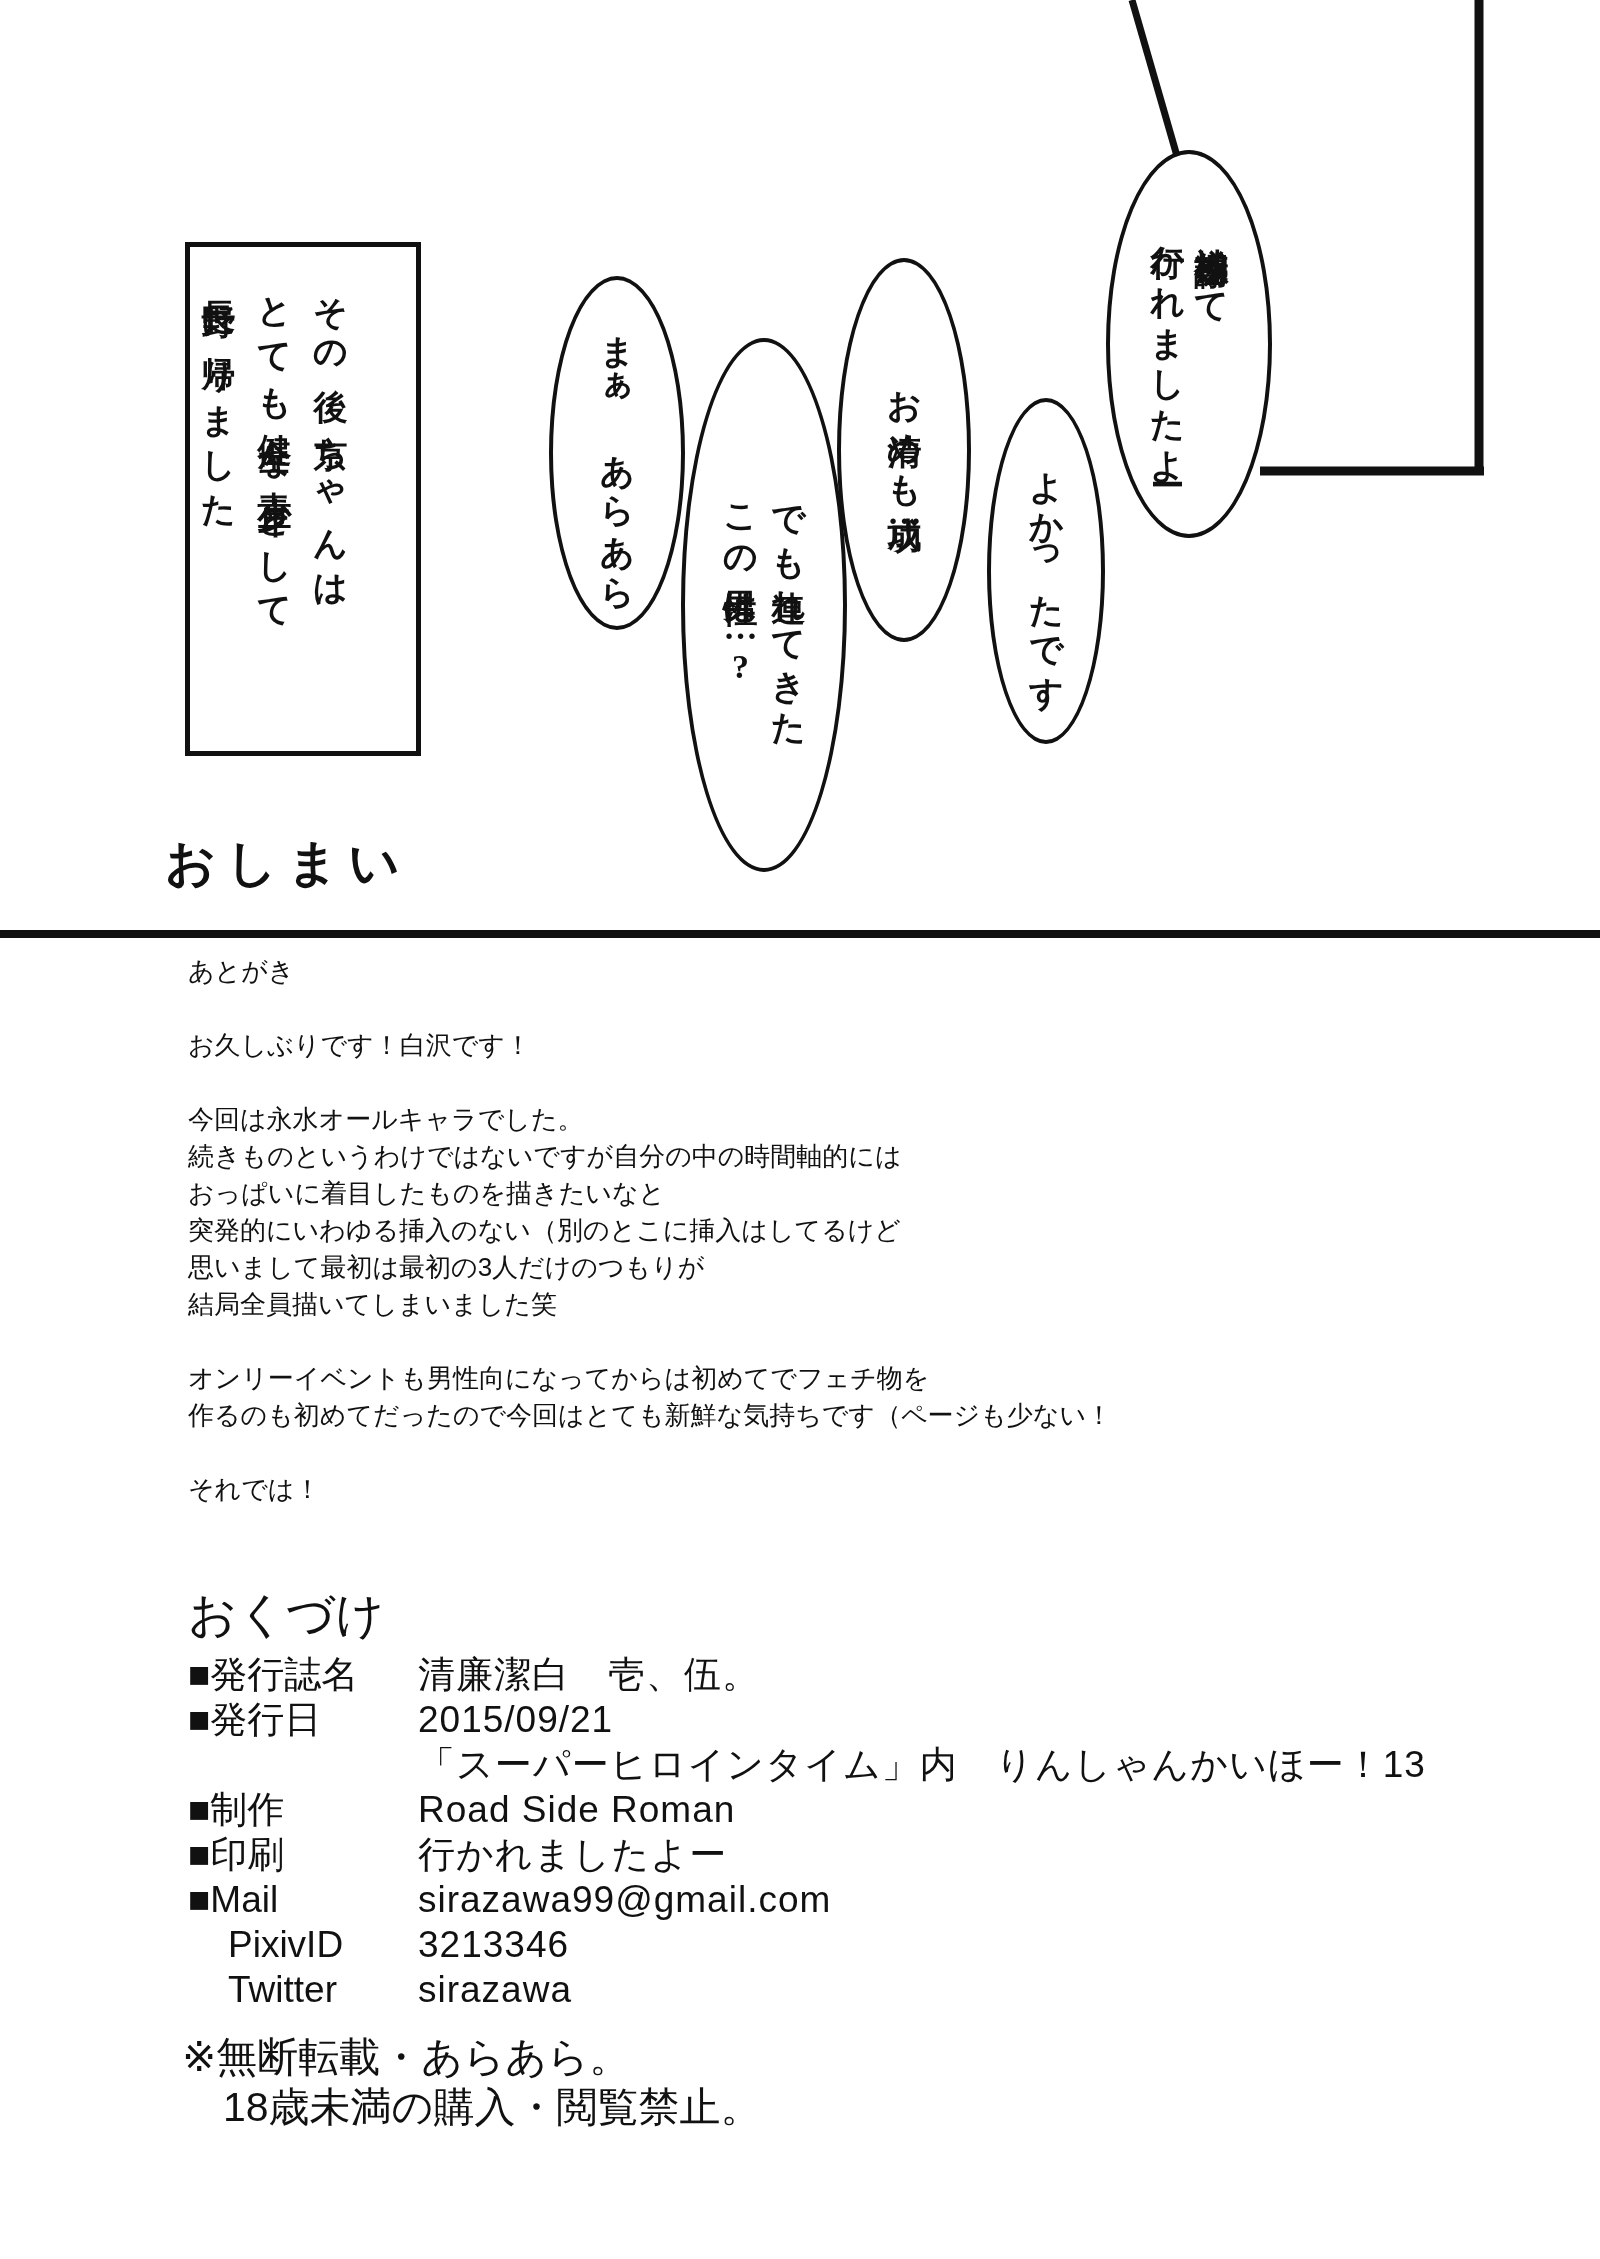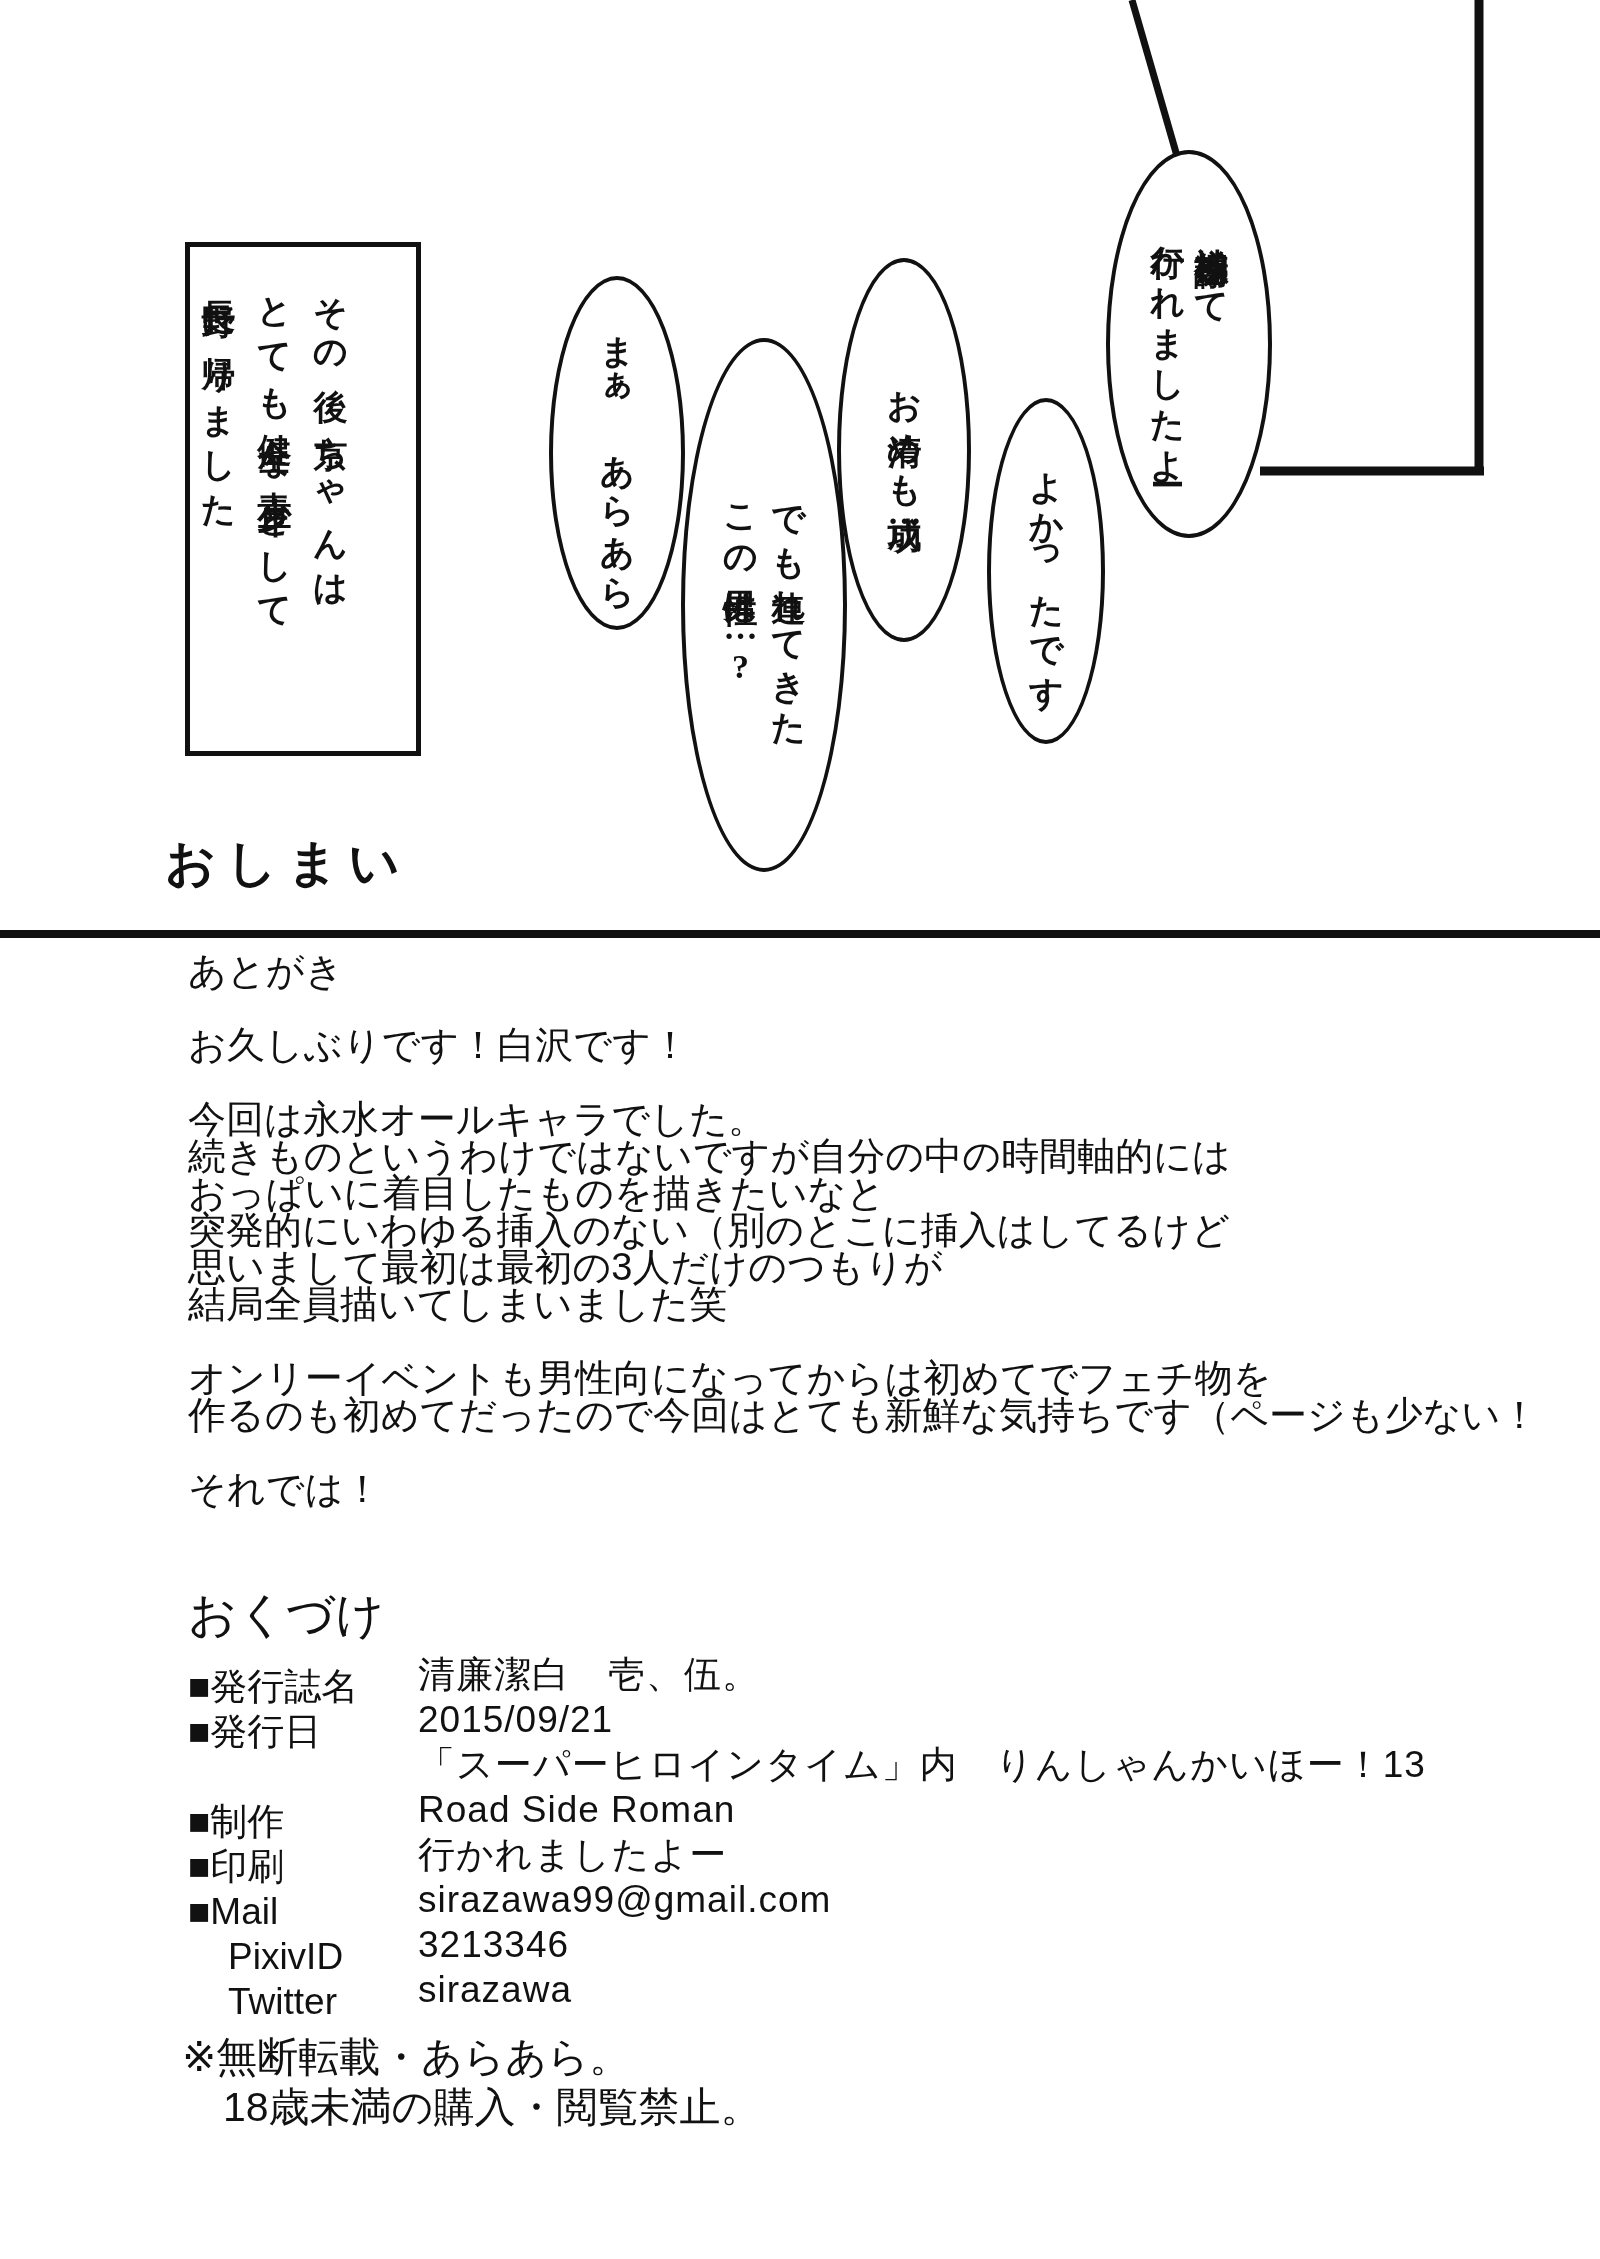--- a/index.html
+++ b/index.html
@@ -39,30 +39,30 @@
   .bubble-yokatta{left:987px;top:398px;width:118px;height:346px;}
   .bubble-kamisama{left:1106px;top:150px;width:166px;height:388px;}
   .bubble-kamisama .bubble-text{line-height:44px;}
   .end-mark{
     position:absolute;left:165px;top:838px;
     font-family:"Liberation Serif","DejaVu Serif",serif;font-weight:700;
     font-size:50px;letter-spacing:10px;line-height:1;z-index:2;
   }
   .separator{position:absolute;left:0;top:930px;width:1600px;height:8px;background:#111;}
   
-  .afterword{position:absolute;left:188px;top:953px;font-size:38px;}
+  .afterword{position:absolute;left:188px;top:953px;font-size:26px;}
   .pline{height:37px;line-height:37px;white-space:pre;}
   .okuzuke-heading{
     position:absolute;left:188px;top:1592px;
     font-size:48px;line-height:46px;white-space:pre;
   }
   
   .colophon{position:absolute;left:188px;top:1652px;font-size:37px;}
   .colophon-row{display:flex;height:45px;line-height:45px;white-space:pre;}
-  .colophon-label{width:230px;flex:0 0 230px;margin-top:12px;}
+  .colophon-label{width:230px;flex:0 0 230px;}
   .colophon-row.indent .colophon-label{padding-left:40px;box-sizing:border-box;}
   .colophon-value{letter-spacing:1px;}
   .notices{position:absolute;left:182px;top:2032px;font-size:41px;}
   .notice-line{height:50px;line-height:50px;white-space:pre;}
 </style>
 </head>
 <body>
 
 <div class="manga">
 

